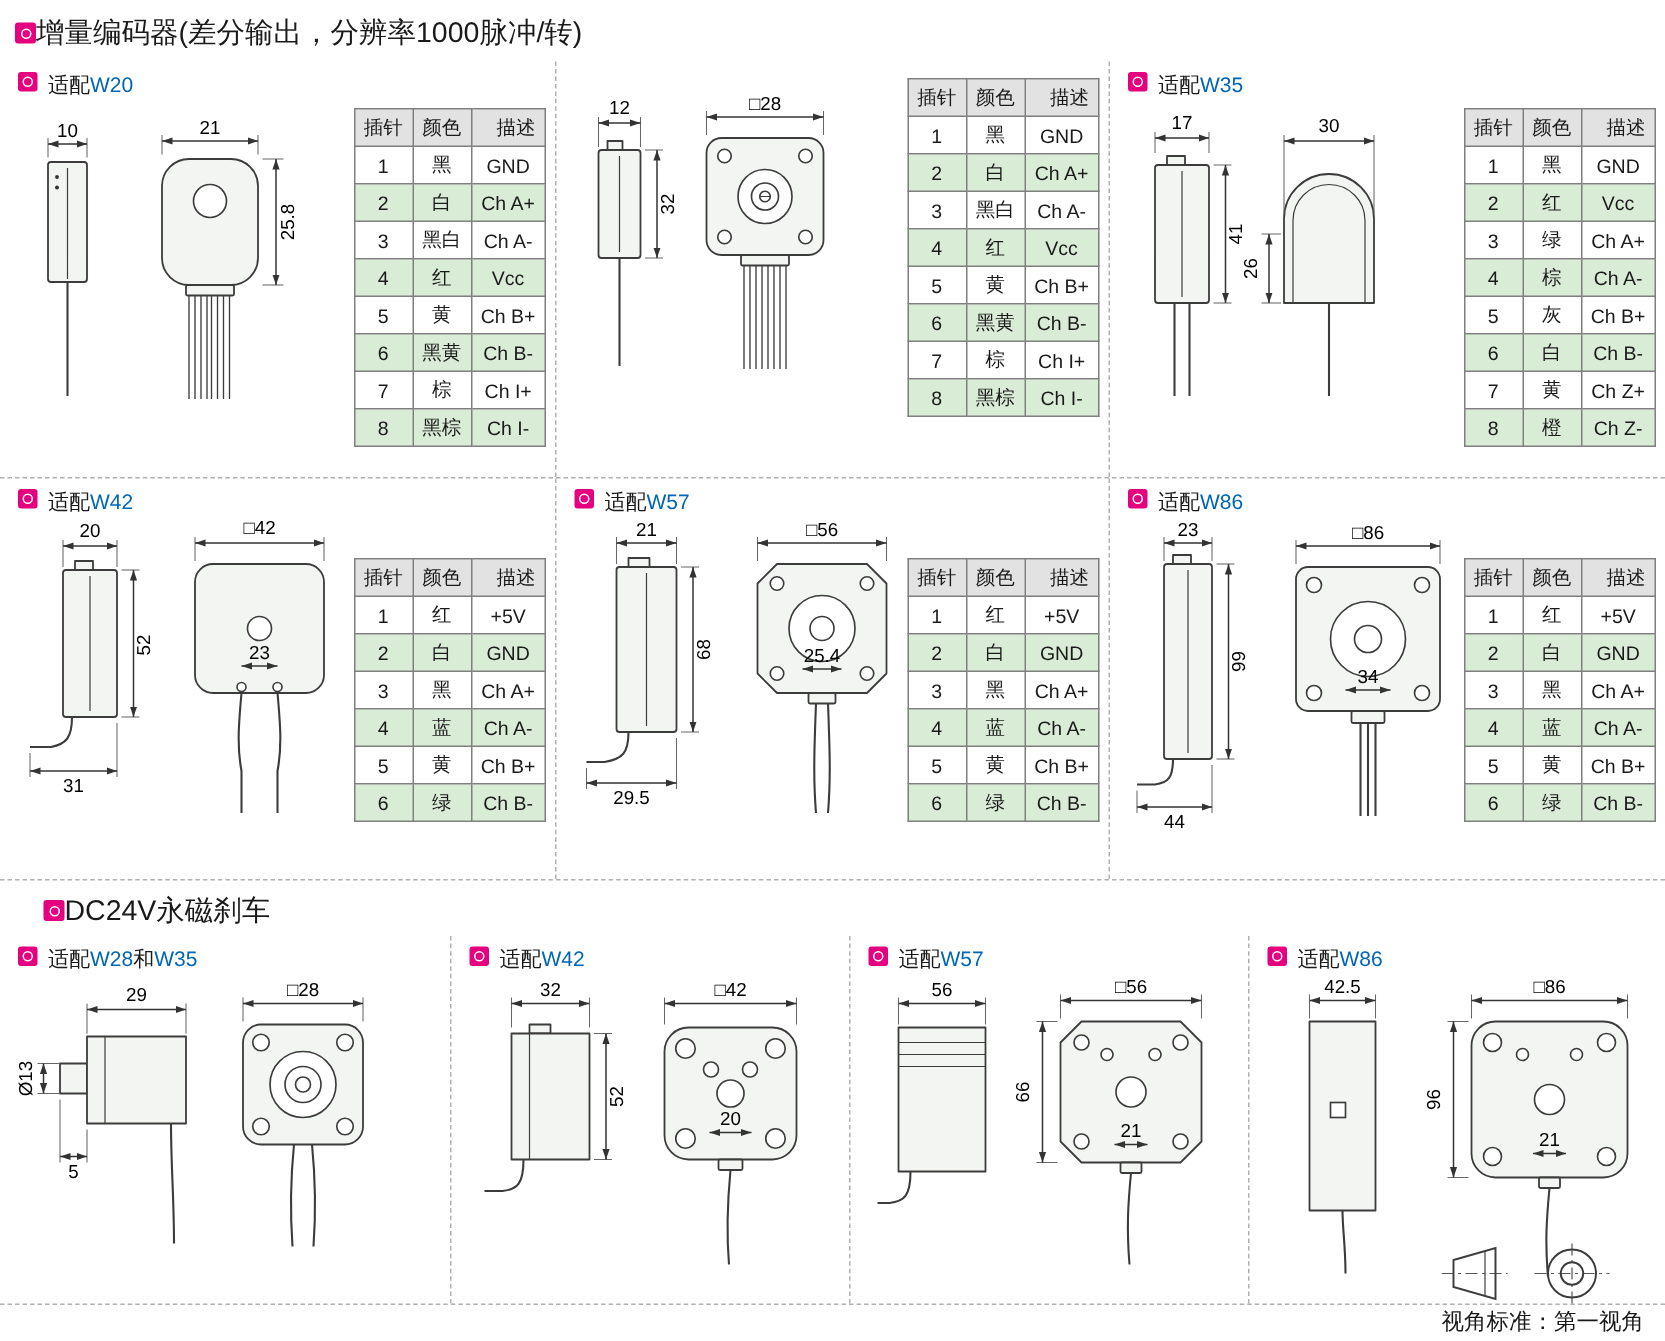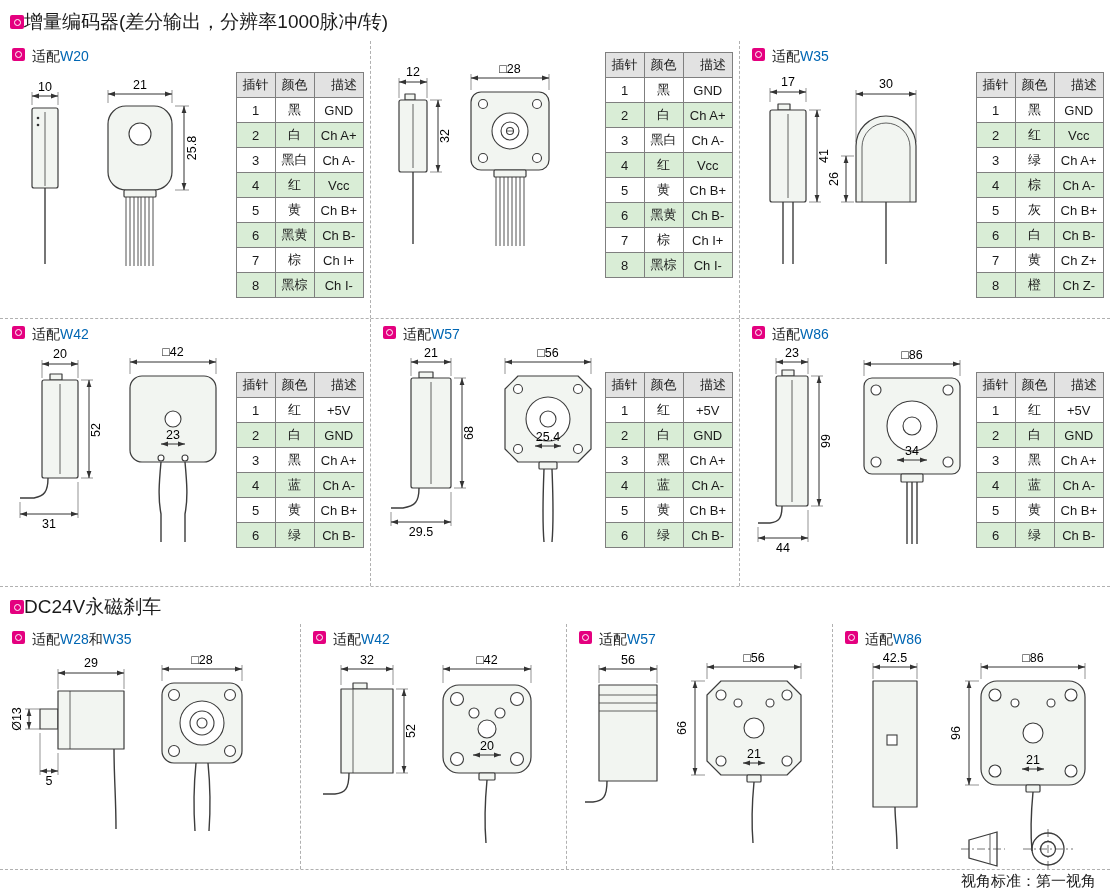--- a/index.html
+++ b/index.html
@@ -1,20 +1,20 @@
 <!DOCTYPE html>
 <html><head>
 <meta charset="utf-8">
 <style>
   * { box-sizing: border-box; margin: 0; padding: 0; }
   html,body { width:1110px; height:894px; background:#fff; color:#1a1a1a;
     font-family:"Liberation Sans","DejaVu Sans",sans-serif; position:relative; overflow:hidden; }
 
   .sec-head { display:flex; align-items:center; gap:0; font-size:19px; padding:9px 6px 6px 10px; }
-  .sec-head2 { padding:7px 6px 4px 10px; }
+  .sec-head2 { padding:7px 6px 4px 10px;margin-left:19px; }
 
   .bullet { width:14px; height:14px; background:#e4007f; display:inline-flex;
     align-items:center; justify-content:center; border-radius:2px; flex:0 0 auto; }
   .bullet-ring { width:7px; height:7px; border:1.5px solid #fff; border-radius:50%; display:block; }
 
   .row { display:grid; border-bottom:1px dashed #b0b0b0; }
   .enc-row  { grid-template-columns:370px 369px 371px; height:278px; }
   .enc-row2 { height:268px; }
   .brake-row{ grid-template-columns:300px 266px 266px 278px; height:246px; }
   .row > .panel + .panel { border-left:1px dashed #b0b0b0; }

